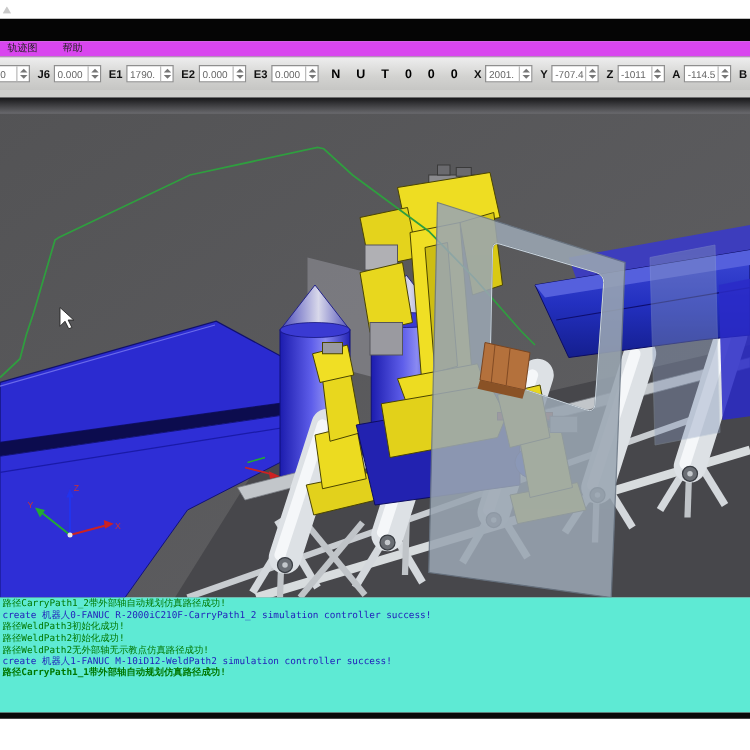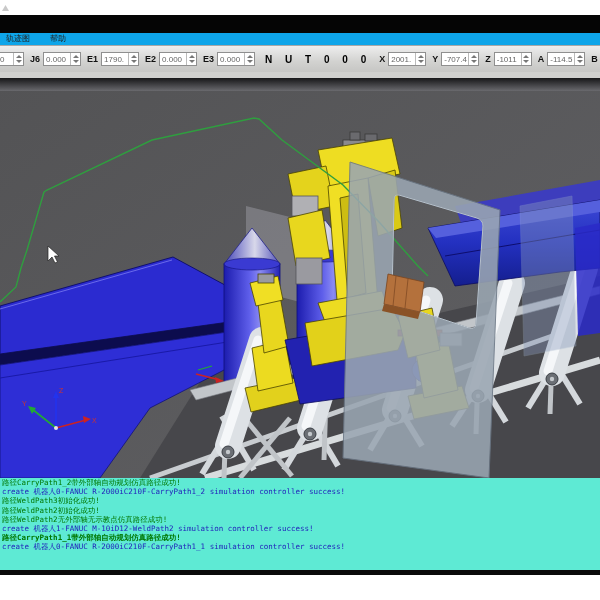--- a/index.html
+++ b/index.html
@@ -4,21 +4,21 @@
 <style>
   html,body{margin:0;padding:0;}
   body{width:600px;height:600px;background:#ffffff;overflow:hidden;position:relative;
        font-family:"Liberation Sans",sans-serif;}
   .abs{position:absolute;}
 
   
   #corner-mark{left:2px;top:5px;width:7px;height:6px;background:#c9c9c9;
     clip-path:polygon(0 100%,50% 0,100% 100%);}
   #title-bar{left:0;top:15px;width:600px;height:18px;background:#050505;}
-  #menu-bar{left:0;top:33px;width:600px;height:13px;background:#0ea5e9;
+  #menu-bar{left:0;top:33px;width:600px;height:13px;background:#d946ef;
     border-bottom:1px solid #a8a8a8;display:flex;align-items:center;gap:14px;
     padding-left:3px;box-sizing:border-box;}
   .menu-item{font-size:8px;color:#222;line-height:12px;padding:0 3px;cursor:default;}
 
   
   #toolbar{left:0;top:46px;width:600px;height:26px;
     background:linear-gradient(#eeeeee,#d2d2d0 60%,#c6c6c4);
     border-bottom:1px solid #9d9d9d;display:flex;align-items:center;
     white-space:nowrap;overflow:hidden;}
   .tb-field{display:inline-flex;align-items:center;margin-right:6px;}
@@ -354,16 +354,15 @@
 </svg>
 
 <div class="abs" id="console">
   <div class="log-line" style="color: rgb(0, 119, 0);">路径CarryPath1_2带外部轴自动规划仿真路径成功!</div>
   <div class="log-line" style="color: rgb(34, 34, 187);">create 机器人0-FANUC R-2000iC210F-CarryPath1_2 simulation controller success!</div>
   <div class="log-line" style="color: rgb(0, 119, 0);">路径WeldPath3初始化成功!</div>
   <div class="log-line" style="color: rgb(0, 119, 0);">路径WeldPath2初始化成功!</div>
   <div class="log-line" style="color: rgb(0, 119, 0);">路径WeldPath2无外部轴无示教点仿真路径成功!</div>
   <div class="log-line" style="color: rgb(34, 34, 187);">create 机器人1-FANUC M-10iD12-WeldPath2 simulation controller success!</div>
   <div class="log-line" style="color: rgb(0, 119, 0); font-weight: bold;">路径CarryPath1_1带外部轴自动规划仿真路径成功!</div>
-  <div class="log-line" style="color: rgb(34, 34, 187);">create 机器人0-FANUC R-2000iC210F-CarryPath1_1 simulation controller success!</div>
 </div>
 
 <div class="abs" id="bottom-bar"></div>
 
 </body></html>

